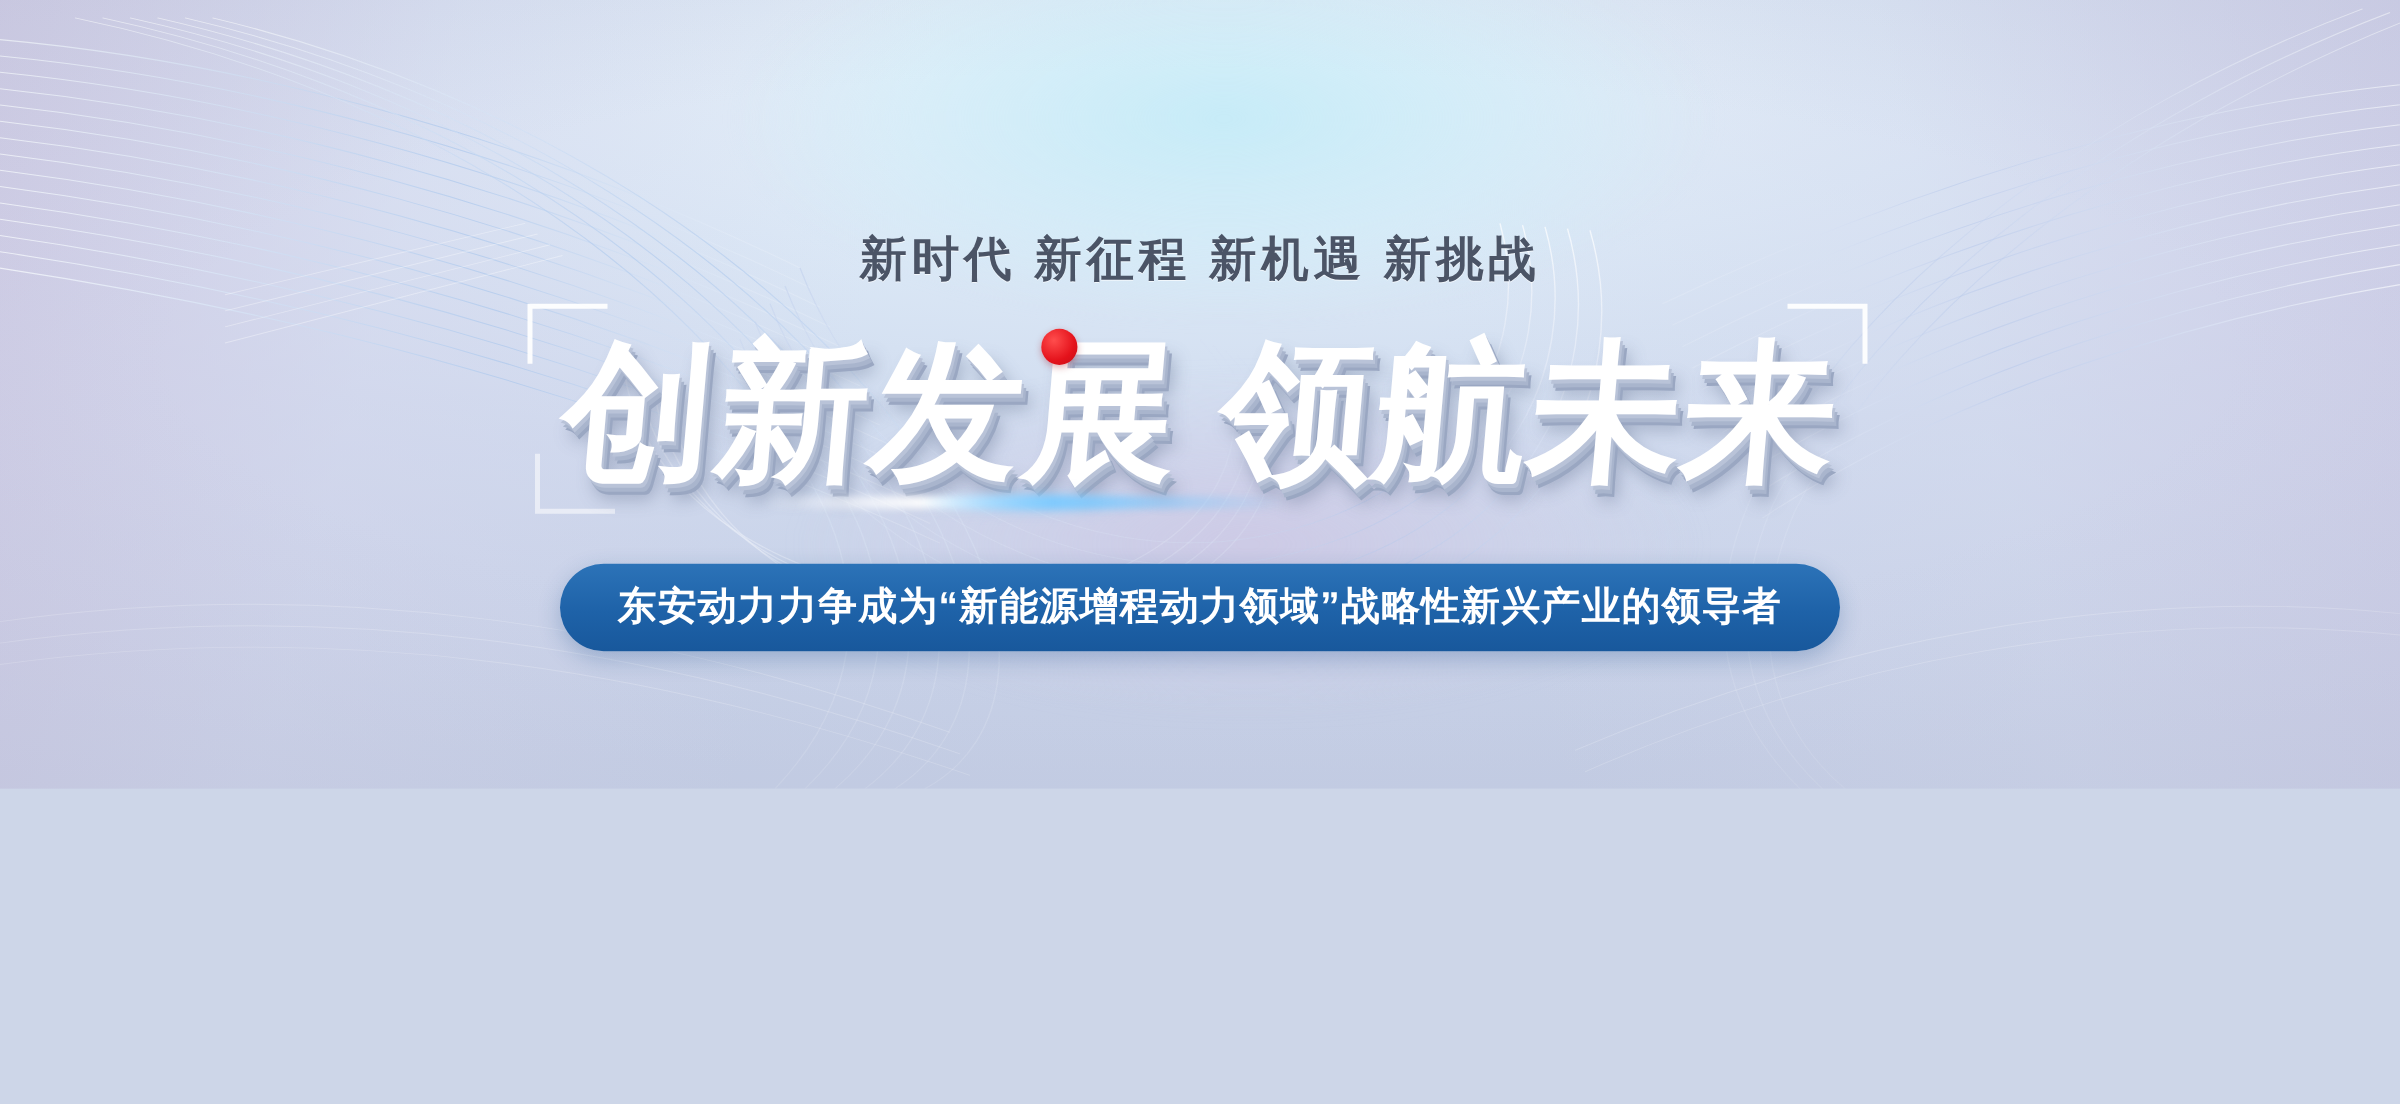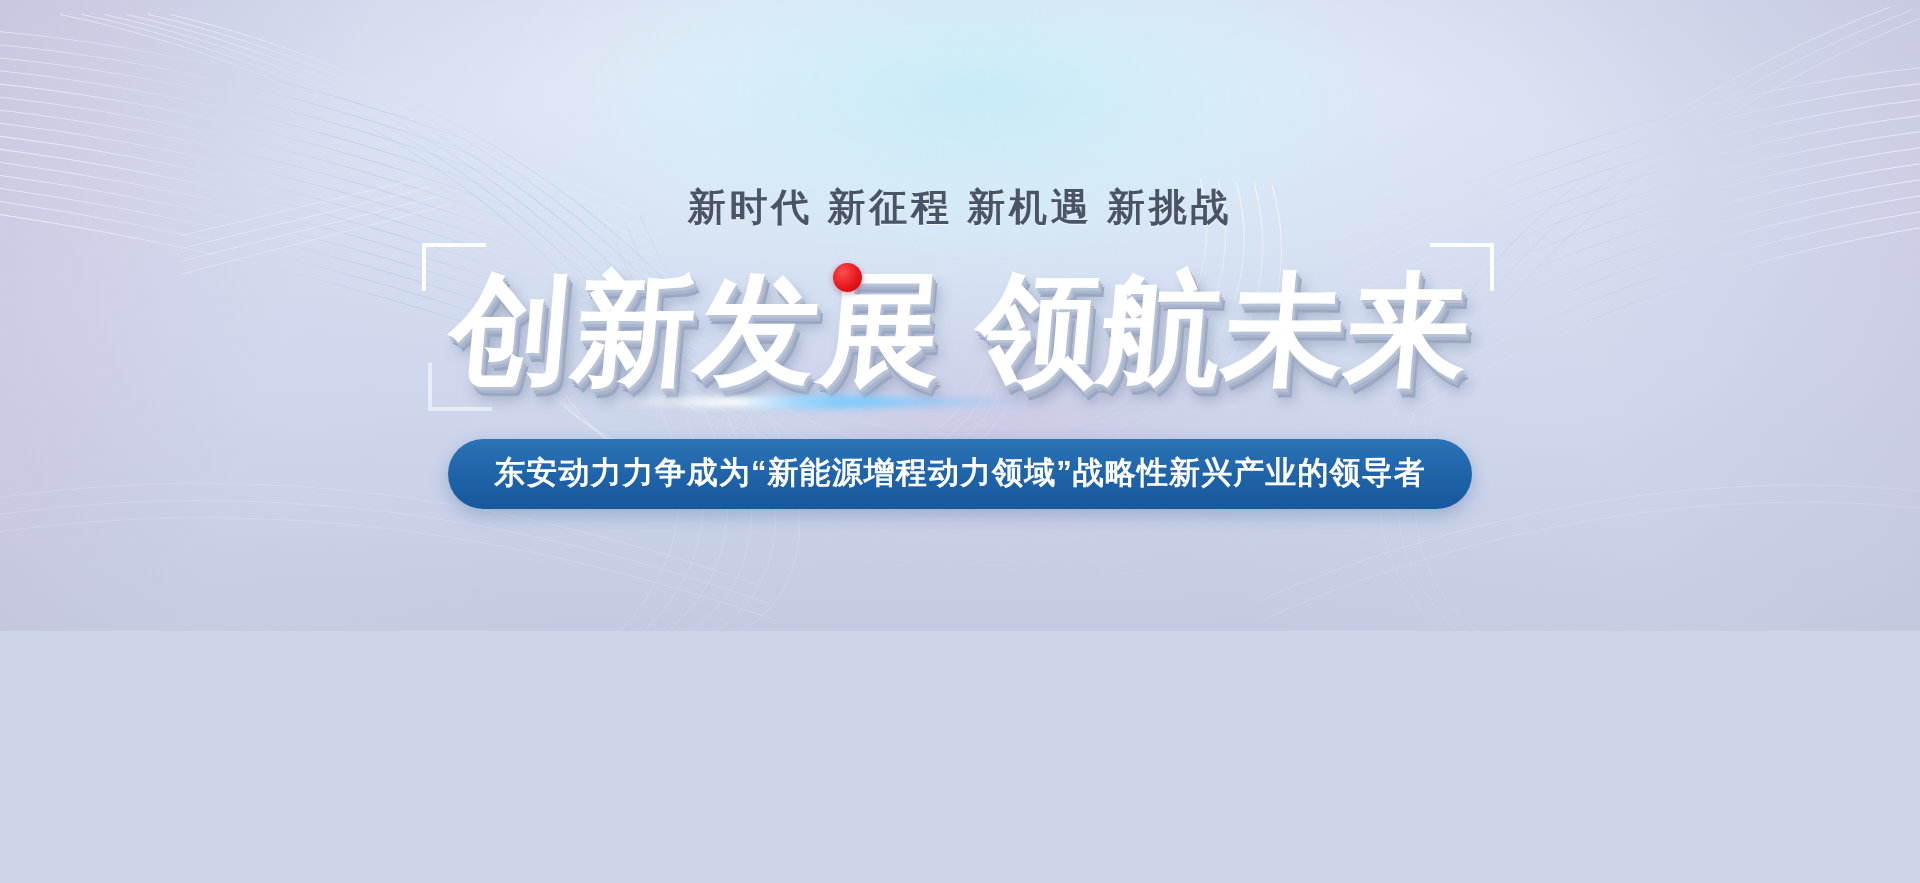--- a/index.html
+++ b/index.html
@@ -109,21 +109,21 @@
   }
   .flare2{
     position:absolute;
     left:330px;bottom:6px;
     width:180px;height:18px;
     background:radial-gradient(closest-side, rgba(130,205,255,.85), rgba(130,205,255,0));
     filter:blur(5px);
   }
 
   .pill{
-    margin-top:22px;
+    margin-top:34px;
     background:linear-gradient(180deg,#2c73b8 0%,#1e62a8 55%,#18589c 100%);
     color:#ffffff;
     font-size:31px;
     font-weight:bold;
     letter-spacing:.035em;
     padding:13px 46px 15px;
     border-radius:40px;
     white-space:nowrap;
     box-shadow:0 6px 18px rgba(30,80,140,.28);
   }

